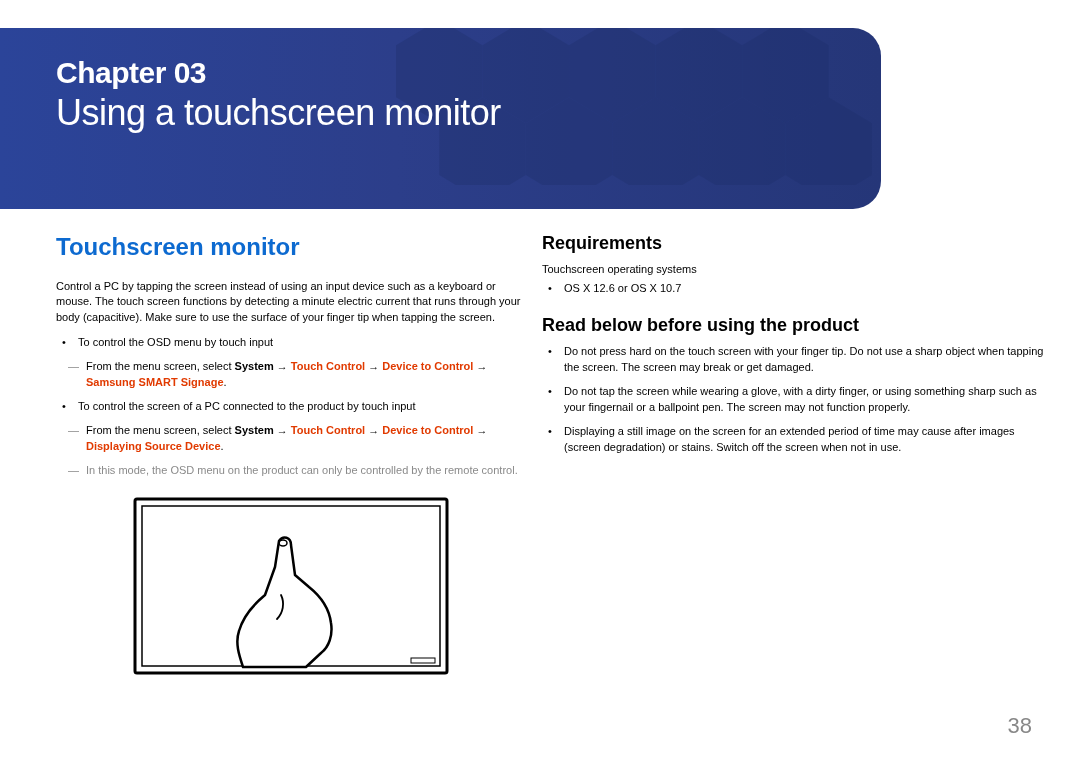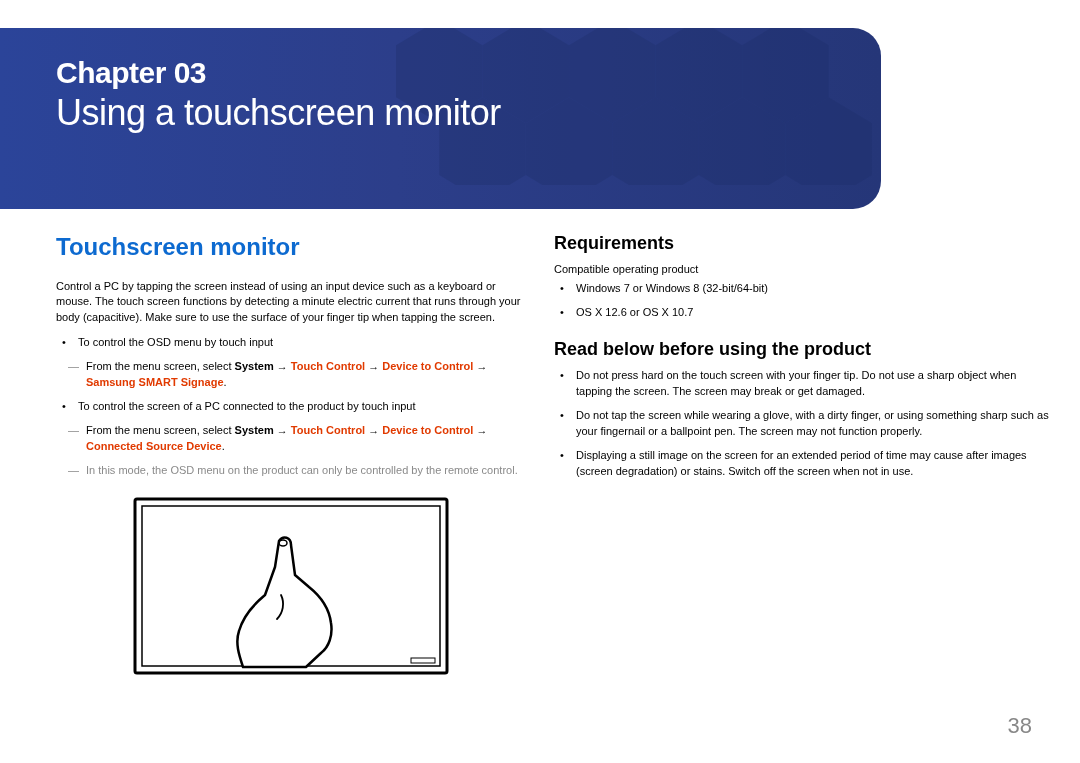--- a/index.html
+++ b/index.html
@@ -30,21 +30,21 @@
       opacity: 0.35;
     }
     .banner-text { position: relative; z-index: 2; color: #fff; }
     .chapter-label { font-size: 30px; font-weight: 600; letter-spacing: -0.5px; }
     .chapter-title { font-size: 36px; font-weight: 400; margin-top: 2px; letter-spacing: -0.5px; }
 
     .content {
       display: flex;
       margin-top: 24px;
       padding: 0 28px 0 56px;
-      gap: 28px;
+      gap: 16px;
     }
     .col-left { width: 470px; }
     .col-right { flex: 1; }
 
     .section-h1 {
       color: #0d6ad0;
       font-size: 24px;
       font-weight: 700;
       margin-bottom: 18px;
     }
@@ -145,21 +145,21 @@
     <ul class="bullet-list">
       <li>To control the OSD menu by touch input</li>
     </ul>
     <div class="dash-note">
       <span>From the menu screen, select </span><span class="bold">System</span><span> → </span><span class="bold-red">Touch Control</span><span> → </span><span class="bold-red">Device to Control</span><span> → </span><span class="bold-red">Samsung SMART Signage</span><span>.</span>
     </div>
     <ul class="bullet-list">
       <li>To control the screen of a PC connected to the product by touch input</li>
     </ul>
     <div class="dash-note">
-      <span>From the menu screen, select </span><span class="bold">System</span><span> → </span><span class="bold-red">Touch Control</span><span> → </span><span class="bold-red">Device to Control</span><span> → </span><span class="bold-red">Connected Source Device</span><span>.</span>
+      <span>From the menu screen, select </span><span class="bold">System</span><span> → </span><span class="bold-red">Touch Control</span><span> → </span><span class="bold-red">Device to Control</span><span> → </span><span class="bold-red">Displaying Source Device</span><span>.</span>
     </div>
     <div class="dash-note grey">In this mode, the OSD menu on the product can only be controlled by the remote control.</div>
 
     <div class="figure-wrap">
       <svg width="320" height="182" viewBox="0 0 320 182">
         <rect x="4" y="4" width="312" height="174" rx="2" fill="none" stroke="#000" stroke-width="3"></rect>
         <rect x="11" y="11" width="298" height="160" fill="none" stroke="#000" stroke-width="1.5"></rect>
         <rect x="280" y="163" width="24" height="5" fill="none" stroke="#000" stroke-width="1"></rect>
 
         <g stroke="#000" stroke-width="2.5" fill="#fff" stroke-linejoin="round" stroke-linecap="round">
@@ -177,23 +177,22 @@
                    Z"></path>
           <ellipse cx="152" cy="48" rx="4" ry="3" fill="none" stroke-width="1.5"></ellipse>
           <path d="M 150 100 C 154 108, 152 118, 146 124" fill="none" stroke-width="1.8"></path>
         </g>
       </svg>
     </div>
   </div>
 
   <div class="col-right">
     <div class="section-h2">Requirements</div>
-    <p class="body-text" style="margin-bottom:4px">Compatible operating product</p>
-    <ul class="bullet-list">
-      <li>Windows 7 or Windows 8 (32-bit/64-bit)</li>
+    <p class="body-text" style="margin-bottom:4px">Touchscreen operating systems</p>
+    <ul class="bullet-list">
       <li>OS X 12.6 or OS X 10.7</li>
     </ul>
 
     <div class="section-h2" style="margin-top:18px">Read below before using the product</div>
     <ul class="bullet-list">
       <li>Do not press hard on the touch screen with your finger tip. Do not use a sharp object when tapping the screen. The screen may break or get damaged.</li>
       <li>Do not tap the screen while wearing a glove, with a dirty finger, or using something sharp such as your fingernail or a ballpoint pen. The screen may not function properly.</li>
       <li>Displaying a still image on the screen for an extended period of time may cause after images (screen degradation) or stains. Switch off the screen when not in use.</li>
     </ul>
   </div>

